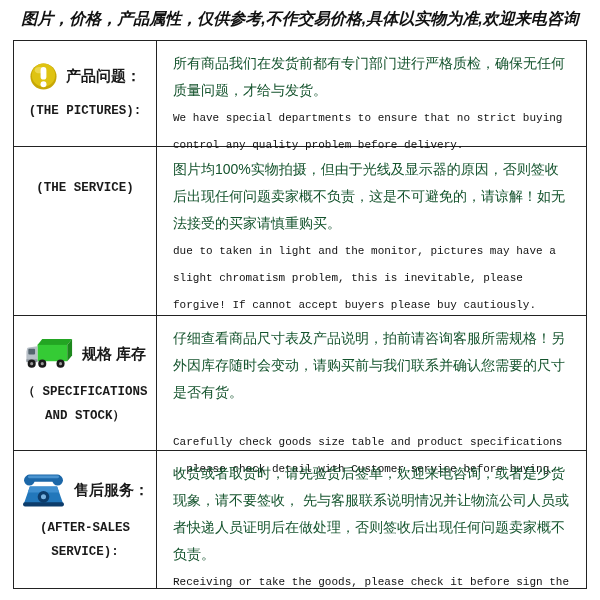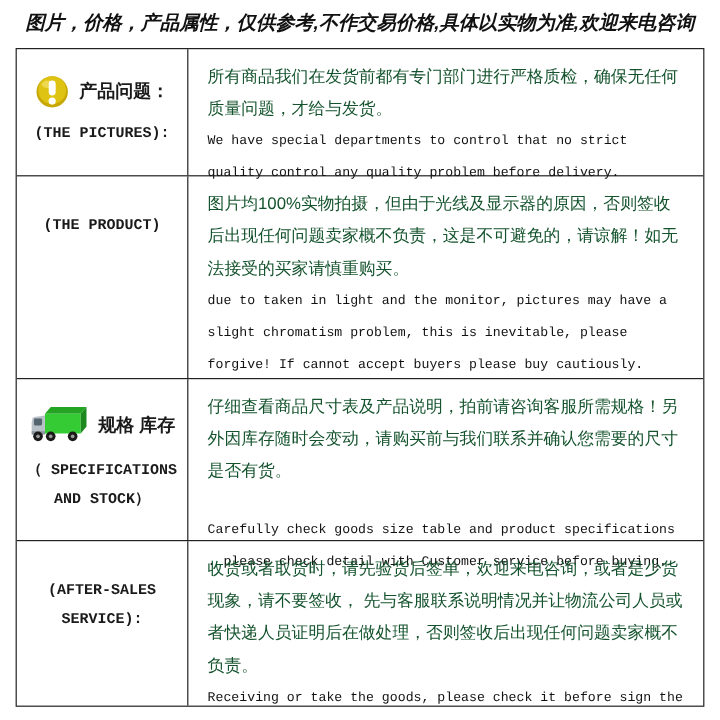--- a/index.html
+++ b/index.html
@@ -70,27 +70,27 @@
               <rect x="12" y="5.2" width="6" height="13" rx="3" fill="#fff"></rect>
               <circle cx="15" cy="23" r="3.1" fill="#fff"></circle>
             </svg>
           </span>
           <span class="zh-label">产品问题：</span>
         </div>
         <div class="en-label">(THE PICTURES):</div>
       </div>
       <div class="cell-right">
         <div class="zh-text">所有商品我们在发货前都有专门部门进行严格质检，确保无任何质量问题，才给与发货。</div>
-        <div class="en-text">We have special departments to control that no strict quality control any quality problem before delivery.</div>
+        <div class="en-text">We have special departments to ensure that no strict buying control any quality problem before delivery.</div>
       </div>
     </div>
 
     <div class="row row-pictures">
       <div class="cell-left">
-        <div class="en-label">(THE PRODUCT)</div>
+        <div class="en-label">(THE SERVICE)</div>
       </div>
       <div class="cell-right">
         <div class="zh-text">图片均100%实物拍摄，但由于光线及显示器的原因，否则签收后出现任何问题卖家概不负责，这是不可避免的，请谅解！如无法接受的买家请慎重购买。</div>
         <div class="en-text">due to taken in light and the monitor, pictures may have a slight chromatism problem, this is inevitable, please forgive! If cannot accept buyers please buy cautiously.</div>
       </div>
     </div>
 
     <div class="row row-specs">
       <div class="cell-left">
         <div class="label-line">
@@ -115,20 +115,36 @@
         <div class="en-label">（ SPECIFICATIONS AND STOCK）</div>
       </div>
       <div class="cell-right">
         <div class="zh-text">仔细查看商品尺寸表及产品说明，拍前请咨询客服所需规格！另外因库存随时会变动，请购买前与我们联系并确认您需要的尺寸是否有货。</div>
         <div class="en-text gap">Carefully check goods size table and product specifications . please check detail with Customer service before buying.</div>
       </div>
     </div>
 
     <div class="row row-service">
       <div class="cell-left">
+        <div class="label-line">
+          <span class="icon-box">
+            <svg width="45" height="36" viewBox="0 0 46 37">
+              <path d="M9,15 L37,15 L43,32 L3,32 Z" fill="#2277bb"></path>
+              <path d="M9,15 L37,15 L39.2,21 L6.8,21 Z" fill="#3f8fd0"></path>
+              <circle cx="23" cy="25.5" r="6" fill="#0d3c6b"></circle>
+              <circle cx="23" cy="25.5" r="2.6" fill="#7ab2e0"></circle>
+              <rect x="2" y="31" width="42" height="4.5" rx="2" fill="#0d3c6b"></rect>
+              <rect x="5" y="2.5" width="36" height="7.5" rx="3.7" fill="#1c67a8"></rect>
+              <circle cx="8.5" cy="8.5" r="5.5" fill="#1c67a8"></circle>
+              <circle cx="37.5" cy="8.5" r="5.5" fill="#1c67a8"></circle>
+              <rect x="7" y="3.5" width="32" height="3" rx="1.5" fill="#4a93cf"></rect>
+            </svg>
+          </span>
+          <span class="zh-label">售后服务：</span>
+        </div>
         <div class="en-label">(AFTER-SALES SERVICE):</div>
       </div>
       <div class="cell-right">
         <div class="zh-text">收货或者取货时，请先验货后签单，欢迎来电咨询，或者是少货现象，请不要签收， 先与客服联系说明情况并让物流公司人员或者快递人员证明后在做处理，否则签收后出现任何问题卖家概不负责。</div>
         <div class="en-text">Receiving or take the goods, please check it before sign the bill.</div>
       </div>
     </div>
 
   </div>
 </div>

